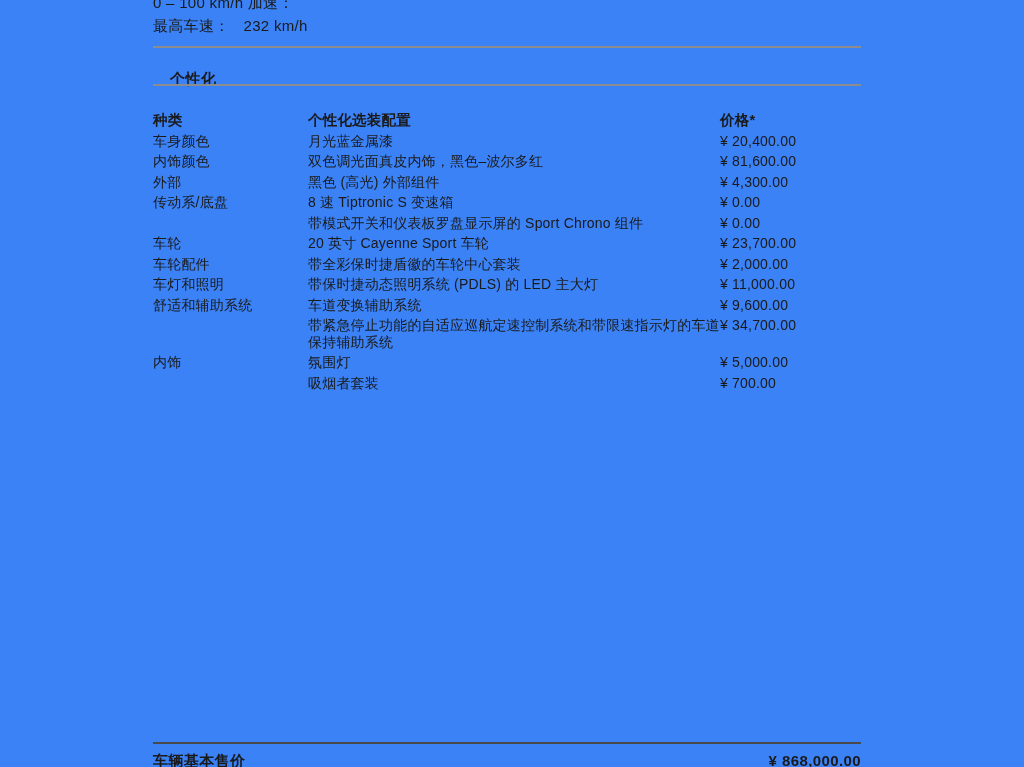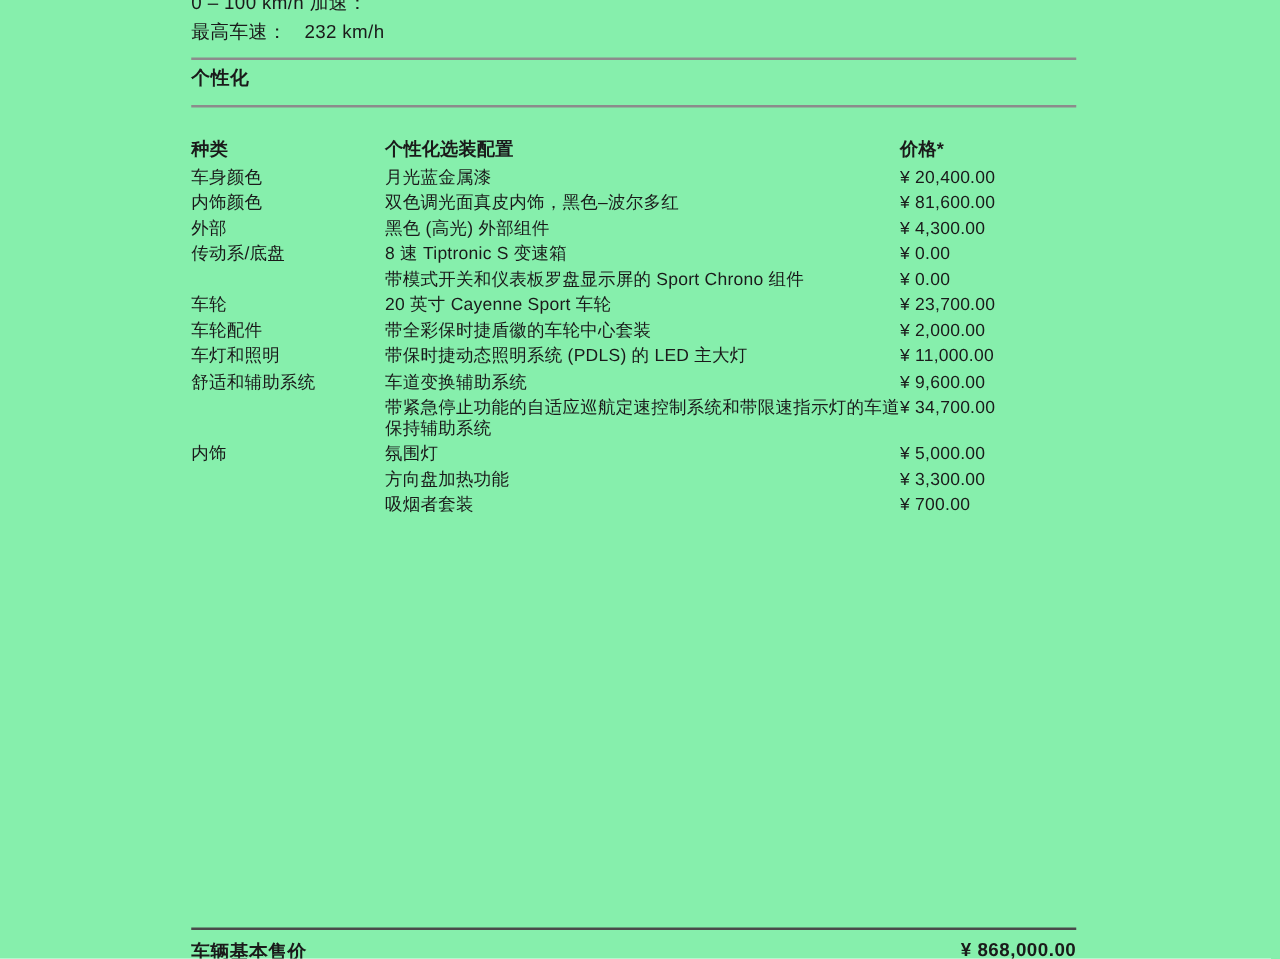--- a/index.html
+++ b/index.html
@@ -1,42 +1,42 @@
 <!DOCTYPE html>
 <html><head>
 <meta charset="utf-8">
 <style>
   * { box-sizing: border-box; }
   html, body { margin: 0; padding: 0; background: #ffffff; }
   .page {
     position: relative;
     width: 1024px;
     height: 767px;
-    background: #86efac;
+    background: #3b82f6;
     overflow: hidden;
     font-family: "Liberation Sans", "DejaVu Sans", sans-serif;
     color: #1a1a1a;
   }
   .abs { position: absolute; left: 153px; width: 708px; }
 
   
   .specs { top: -9px; font-size: 15px; line-height: 23px; letter-spacing: 0.3px; }
   .spec-line { white-space: nowrap; }
   .spec-value { margin-left: 14px; }
 
   
   .rule { height: 2px; background: #8c8c8c; }
   .rule-top { top: 46px; }
   .rule-bottom { top: 84px; }
   .section-title {
     top: 53px;
     font-size: 15px;
     font-weight: bold;
     letter-spacing: 0.5px;
-    margin: 0;
+    margin: 17px;
   }
 
   
   .options-table { top: 112px; font-size: 14px; }
   .trow {
     display: grid;
     grid-template-columns: 155px 412px 1fr;
     column-gap: 0;
     margin-bottom: 4px;
     line-height: 16.5px;
@@ -142,25 +142,20 @@
     <div class="col-price">¥ 34,700.00</div>
   </div>
 
   <div class="trow">
     <div class="col-cat">内饰</div>
     <div class="col-opt">氛围灯</div>
     <div class="col-price">¥ 5,000.00</div>
   </div>
 
 
-  <div class="trow">
-    <div class="col-cat"></div>
-    <div class="col-opt">方向盘加热功能</div>
-    <div class="col-price">¥ 3,300.00</div>
-  </div>
 
   <div class="trow">
     <div class="col-cat"></div>
     <div class="col-opt">吸烟者套装</div>
     <div class="col-price">¥ 700.00</div>
   </div>
 </div>
   </div>
 
   <div class="abs footer">

